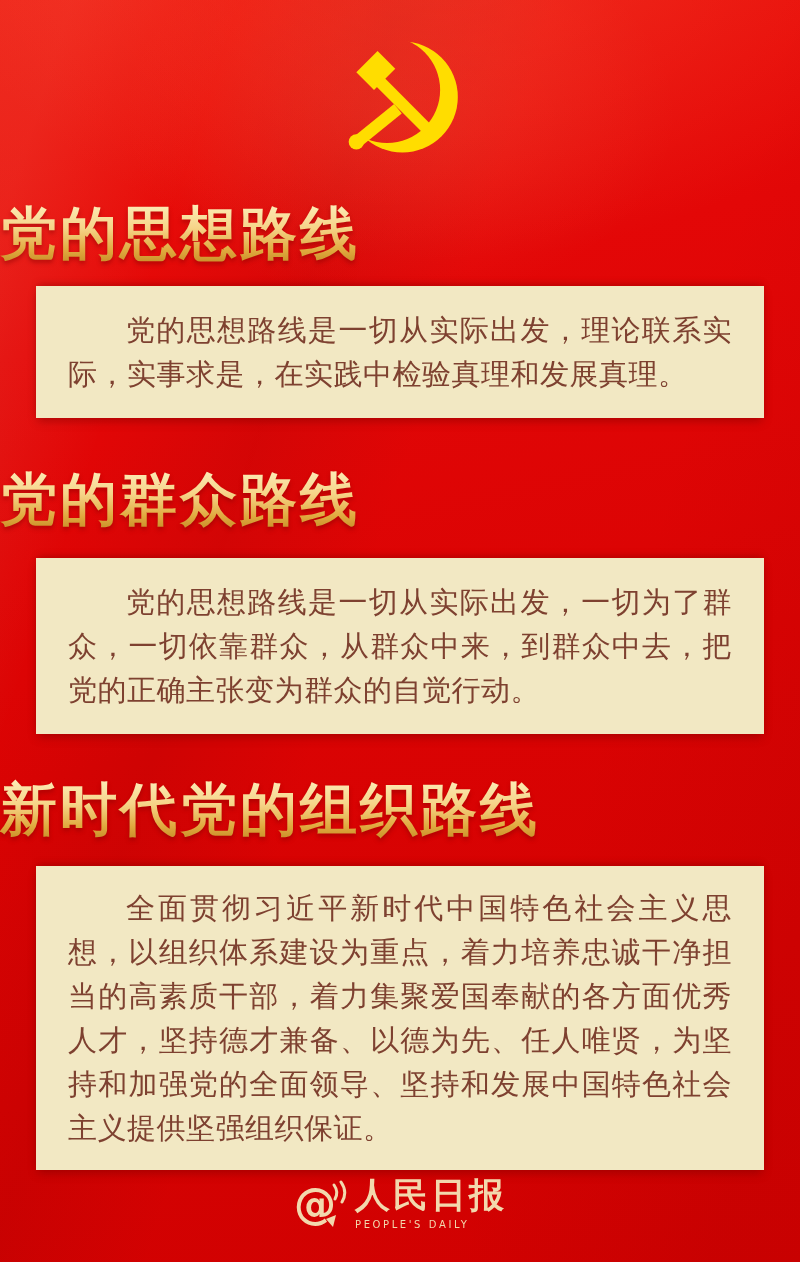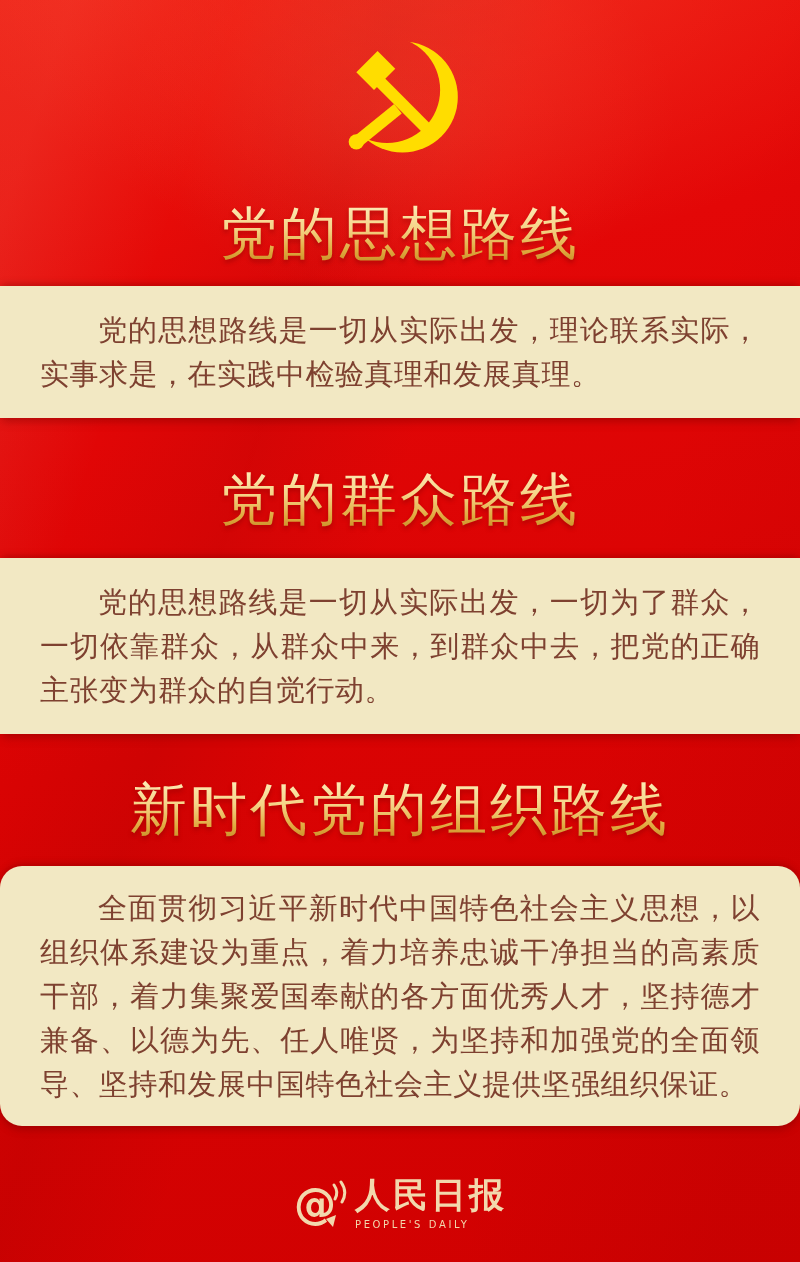--- a/index.html
+++ b/index.html
@@ -18,39 +18,39 @@
       radial-gradient(90% 38% at 55% -6%, rgba(255,110,80,0.30), rgba(255,110,80,0) 70%),
       radial-gradient(46% 20% at 50% 9%, rgba(255,150,110,0.14), rgba(255,150,110,0) 75%),
       linear-gradient(108deg, rgba(255,190,160,0.12) 6%, rgba(255,190,160,0) 20%, rgba(110,0,0,0.10) 33%, rgba(110,0,0,0) 46%),
       linear-gradient(285deg, rgba(110,0,0,0.08) 8%, rgba(110,0,0,0) 30%);
   }
   .content{position:relative;z-index:1;}
   .emblem{
     display:block;margin:38px auto 0;width:118px;height:118px;
   }
   .gold-title{
-    margin:0 auto;width:100%;text-align:center;
-    font-size:57px;line-height:62px;font-weight:400;letter-spacing:3px;
+    margin:0 auto;width:100%;text-align:left;
+    font-size:57px;line-height:62px;font-weight:700;letter-spacing:3px;
     background:linear-gradient(180deg,#fdeebb 0%,#f6d488 42%,#e0a93e 78%,#c78d28 100%);
     -webkit-background-clip:text;background-clip:text;color:transparent;
     filter:drop-shadow(0 3px 2px rgba(130,0,0,0.45));
     white-space:nowrap;
   }
   .t1{margin-top:46px;}
   .t2{margin-top:50px;}
   .t3{margin-top:44px;}
   .panel{
-    width:800px;margin:12px auto;box-sizing:border-box;
+    width:728px;margin:12px auto;box-sizing:border-box;
     background:#f2e8c3;
-    padding:22px 40px;
+    padding:22px 32px;
     box-shadow:0 5px 9px -2px rgba(110,0,0,0.45), 0 -4px 7px -2px rgba(110,0,0,0.32);
   }
   .p1{margin-top:22px;}
   .p2{margin-top:28px;}
-  .p3{margin-top:26px;padding-top:20px;padding-bottom:20px;border-radius:22px;}
+  .p3{margin-top:26px;padding-top:20px;padding-bottom:20px;}
   .panel p{
     margin:0;
     font-size:29px;line-height:44px;color:#7e4130;
     text-align:justify;text-indent:2em;
     letter-spacing:0.5px;
   }
   .footer{
     position:absolute;left:0;right:0;bottom:30px;z-index:2;
     display:flex;align-items:center;justify-content:center;gap:8px;
   }

